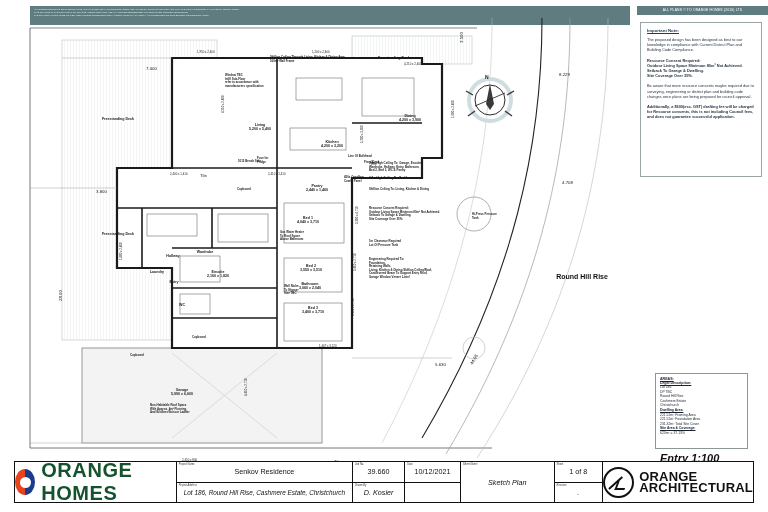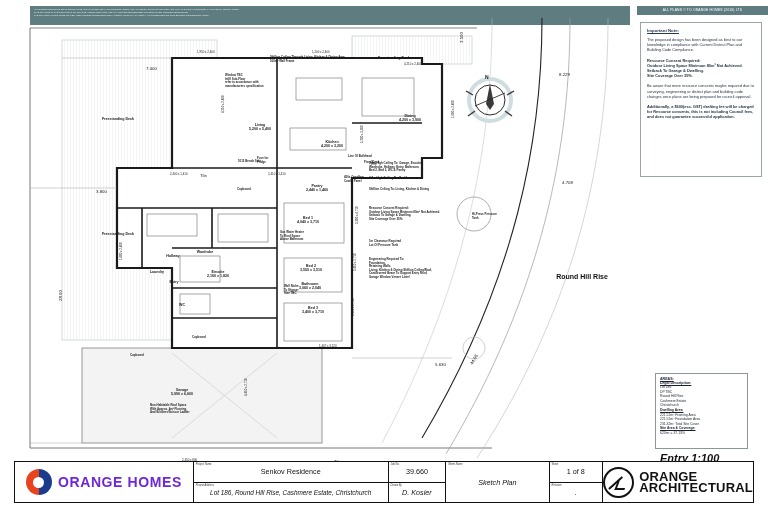--- a/index.html
+++ b/index.html
@@ -51,21 +51,21 @@
   .tb-row:last-child{border-bottom:none;font-style:italic;}
   .tb-tag{position:absolute;left:2px;top:1px;font-size:2.6px;color:#333;}
   .tb-val{font-size:7.2px;color:#111;}
   .tb-val.sm{font-size:6.4px;}
 
   .logo-left{display:flex;align-items:center;justify-content:center;gap:6px;width:100%;height:100%;}
   .logo-mark{width:26px;height:26px;border-radius:50%;position:relative;
      background:linear-gradient(90deg,#e8431f 0 50%,#1b3c8c 50% 100%);}
   .logo-mark::after{content:"";position:absolute;left:50%;top:50%;width:11px;height:11px;
      margin:-5.5px 0 0 -5.5px;border-radius:50%;background:#fff;}
-  .logo-txt{font-size:14px;font-weight:bold;letter-spacing:.6px;color:#6d28d9;}
+  .logo-txt{font-size:20px;font-weight:bold;letter-spacing:.6px;color:#14532d;}
 
   .logo-right{display:flex;align-items:center;justify-content:center;gap:5px;width:100%;height:100%;}
   .oa-circle{width:27px;height:27px;border-radius:50%;border:2.6px solid #111;position:relative;}
   .oa-circle::before{content:"";position:absolute;left:4px;top:19px;width:18px;height:2.2px;
      background:#111;transform:rotate(-42deg);transform-origin:left center;}
   .oa-circle::after{content:"";position:absolute;left:11px;top:12px;width:8px;height:7px;
      border-left:2.2px solid #111;border-bottom:2.2px solid #111;
      transform:skewX(-20deg);}
   .oa-txt{font-size:13px;font-weight:bold;line-height:11px;color:#111;letter-spacing:.2px;}
 </style>
@@ -344,20 +344,29 @@
           <span class="tb-tag">Job No.</span>
           <span class="tb-val">39.660</span>
         </div>
         <div class="tb-row">
           <span class="tb-tag">Drawn By</span>
           <span class="tb-val">D. Kosier</span>
         </div>
       </div>
     </div>
 
+    <div class="tb-cell" style="width:62px;">
+      <div class="tb-split">
+        <div class="tb-row">
+          <span class="tb-tag">Date</span>
+          <span class="tb-val">10/12/2021</span>
+        </div>
+        <div class="tb-row"></div>
+      </div>
+    </div>
 
     <div class="tb-cell" style="width:104px;">
       <div class="tb-split">
         <div class="tb-row">
           <span class="tb-tag">Sheet Name</span>
           <span class="tb-val">Sketch Plan</span>
         </div>
       </div>
     </div>
 

